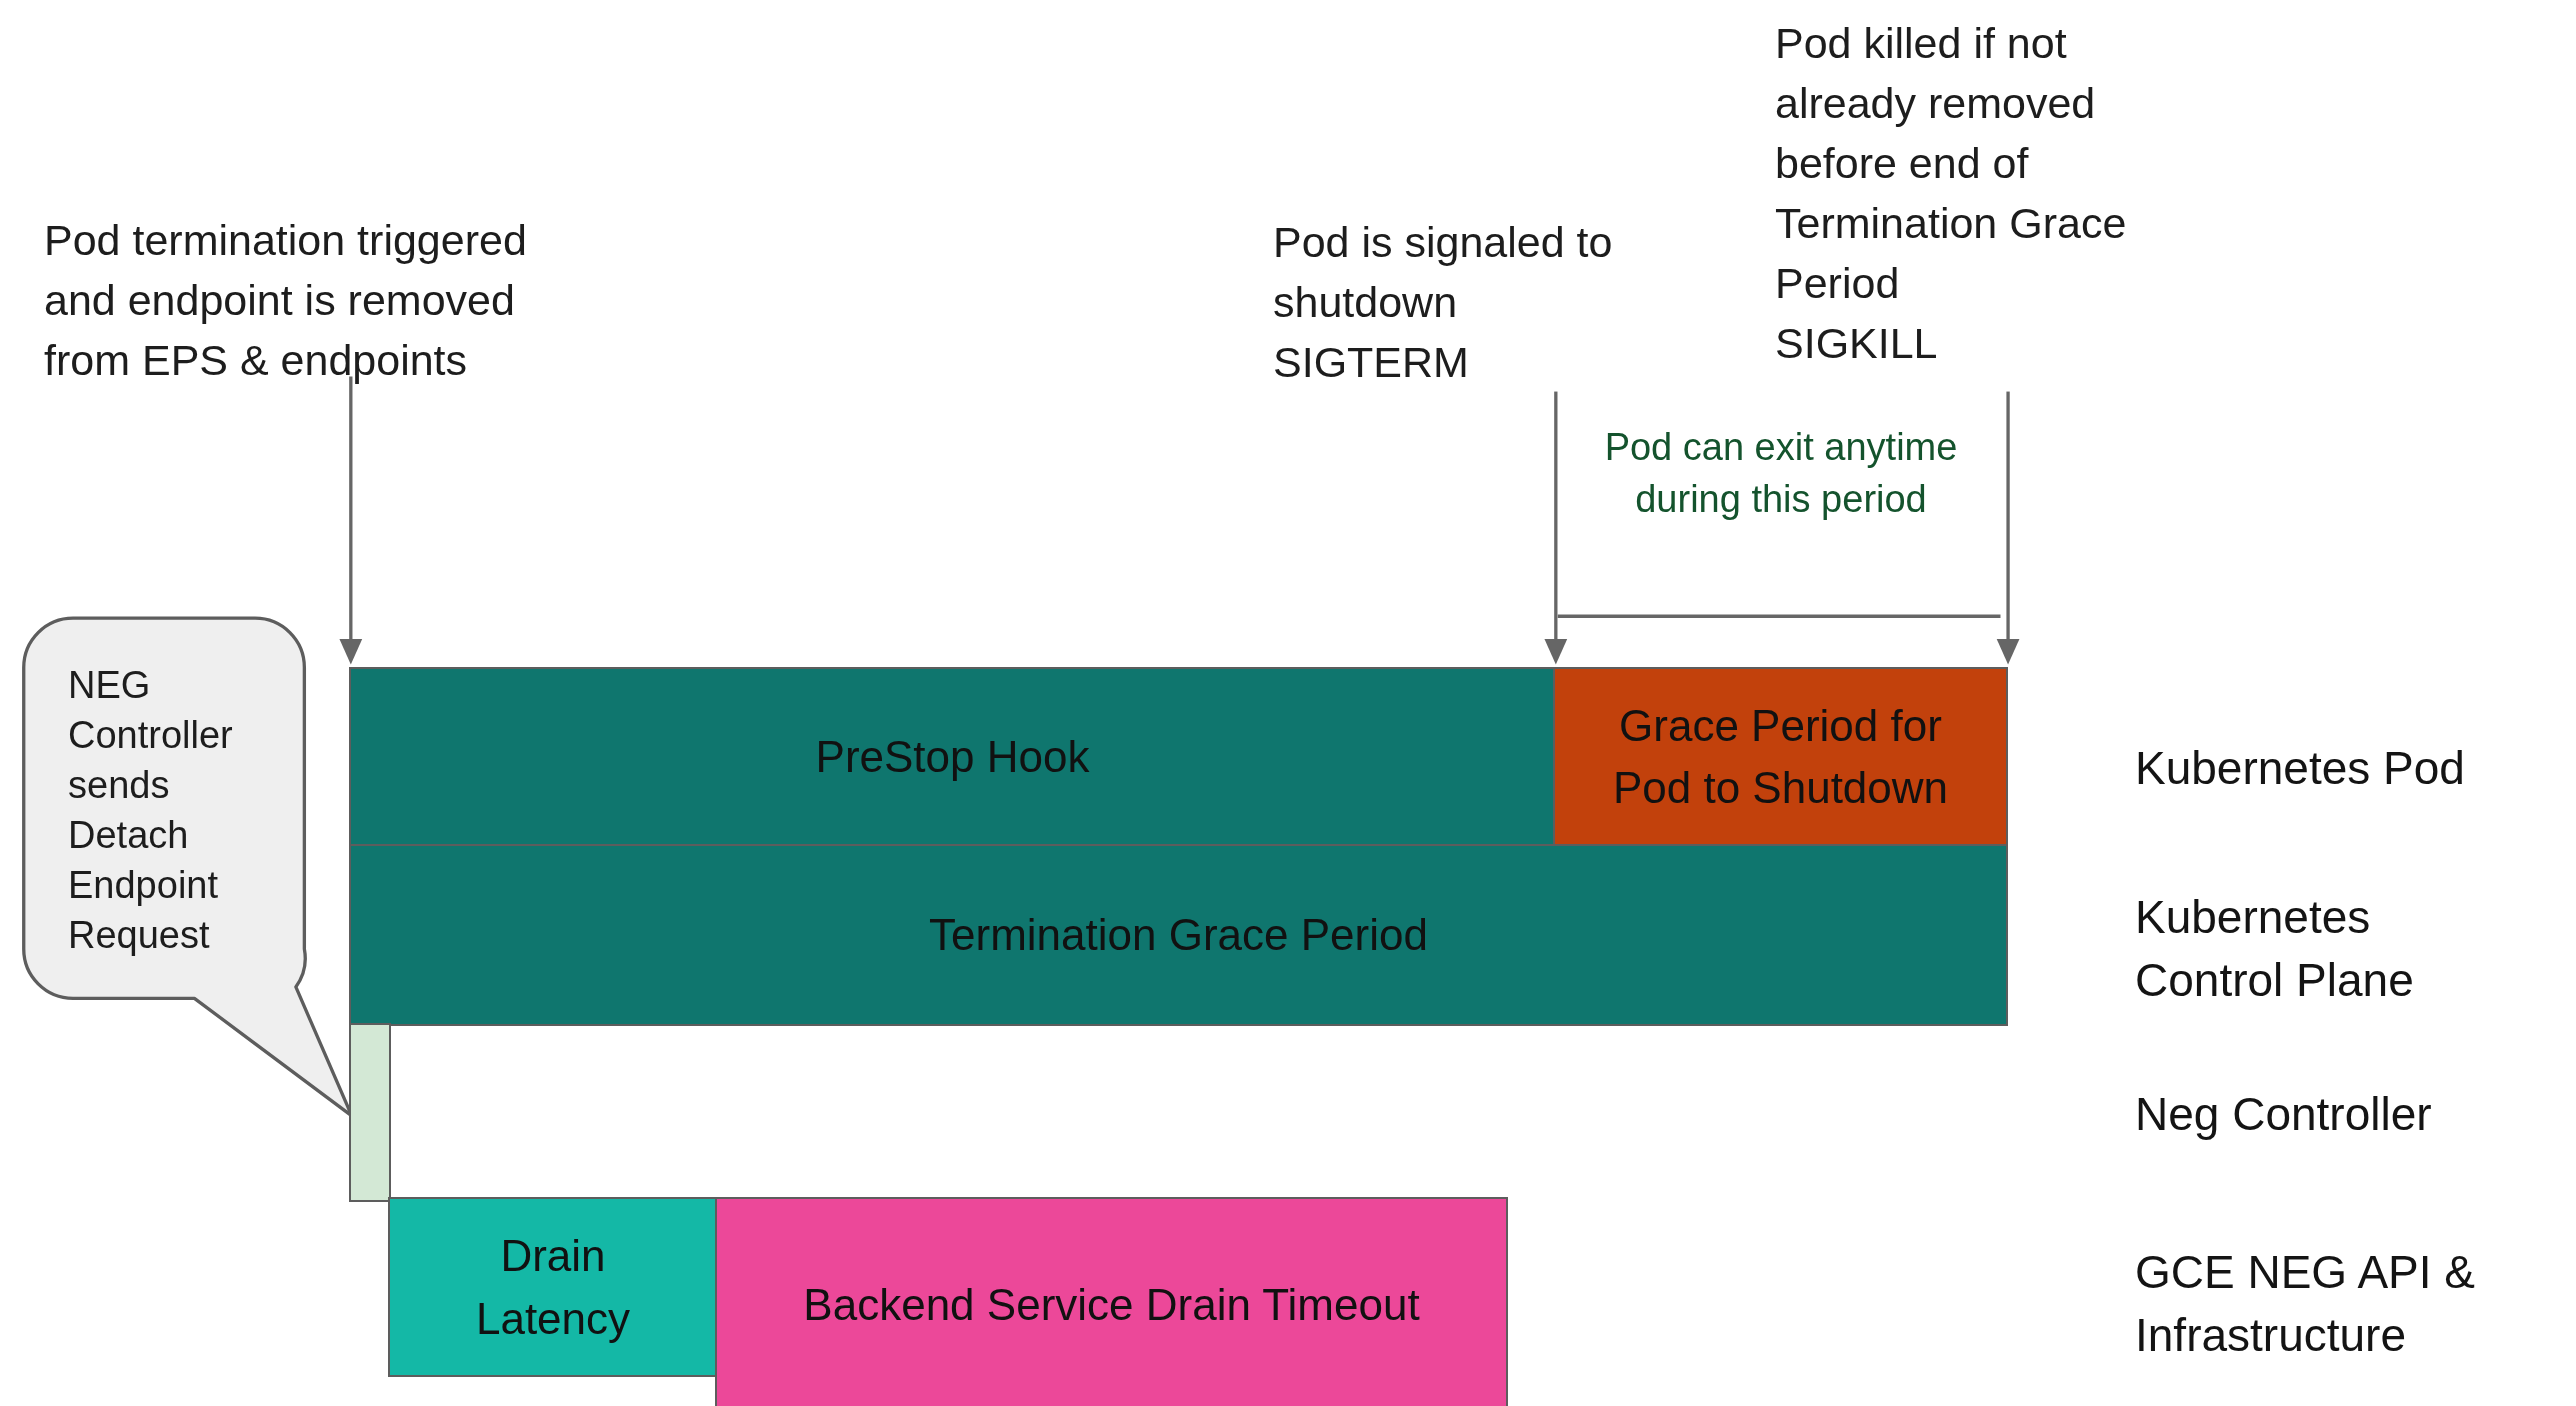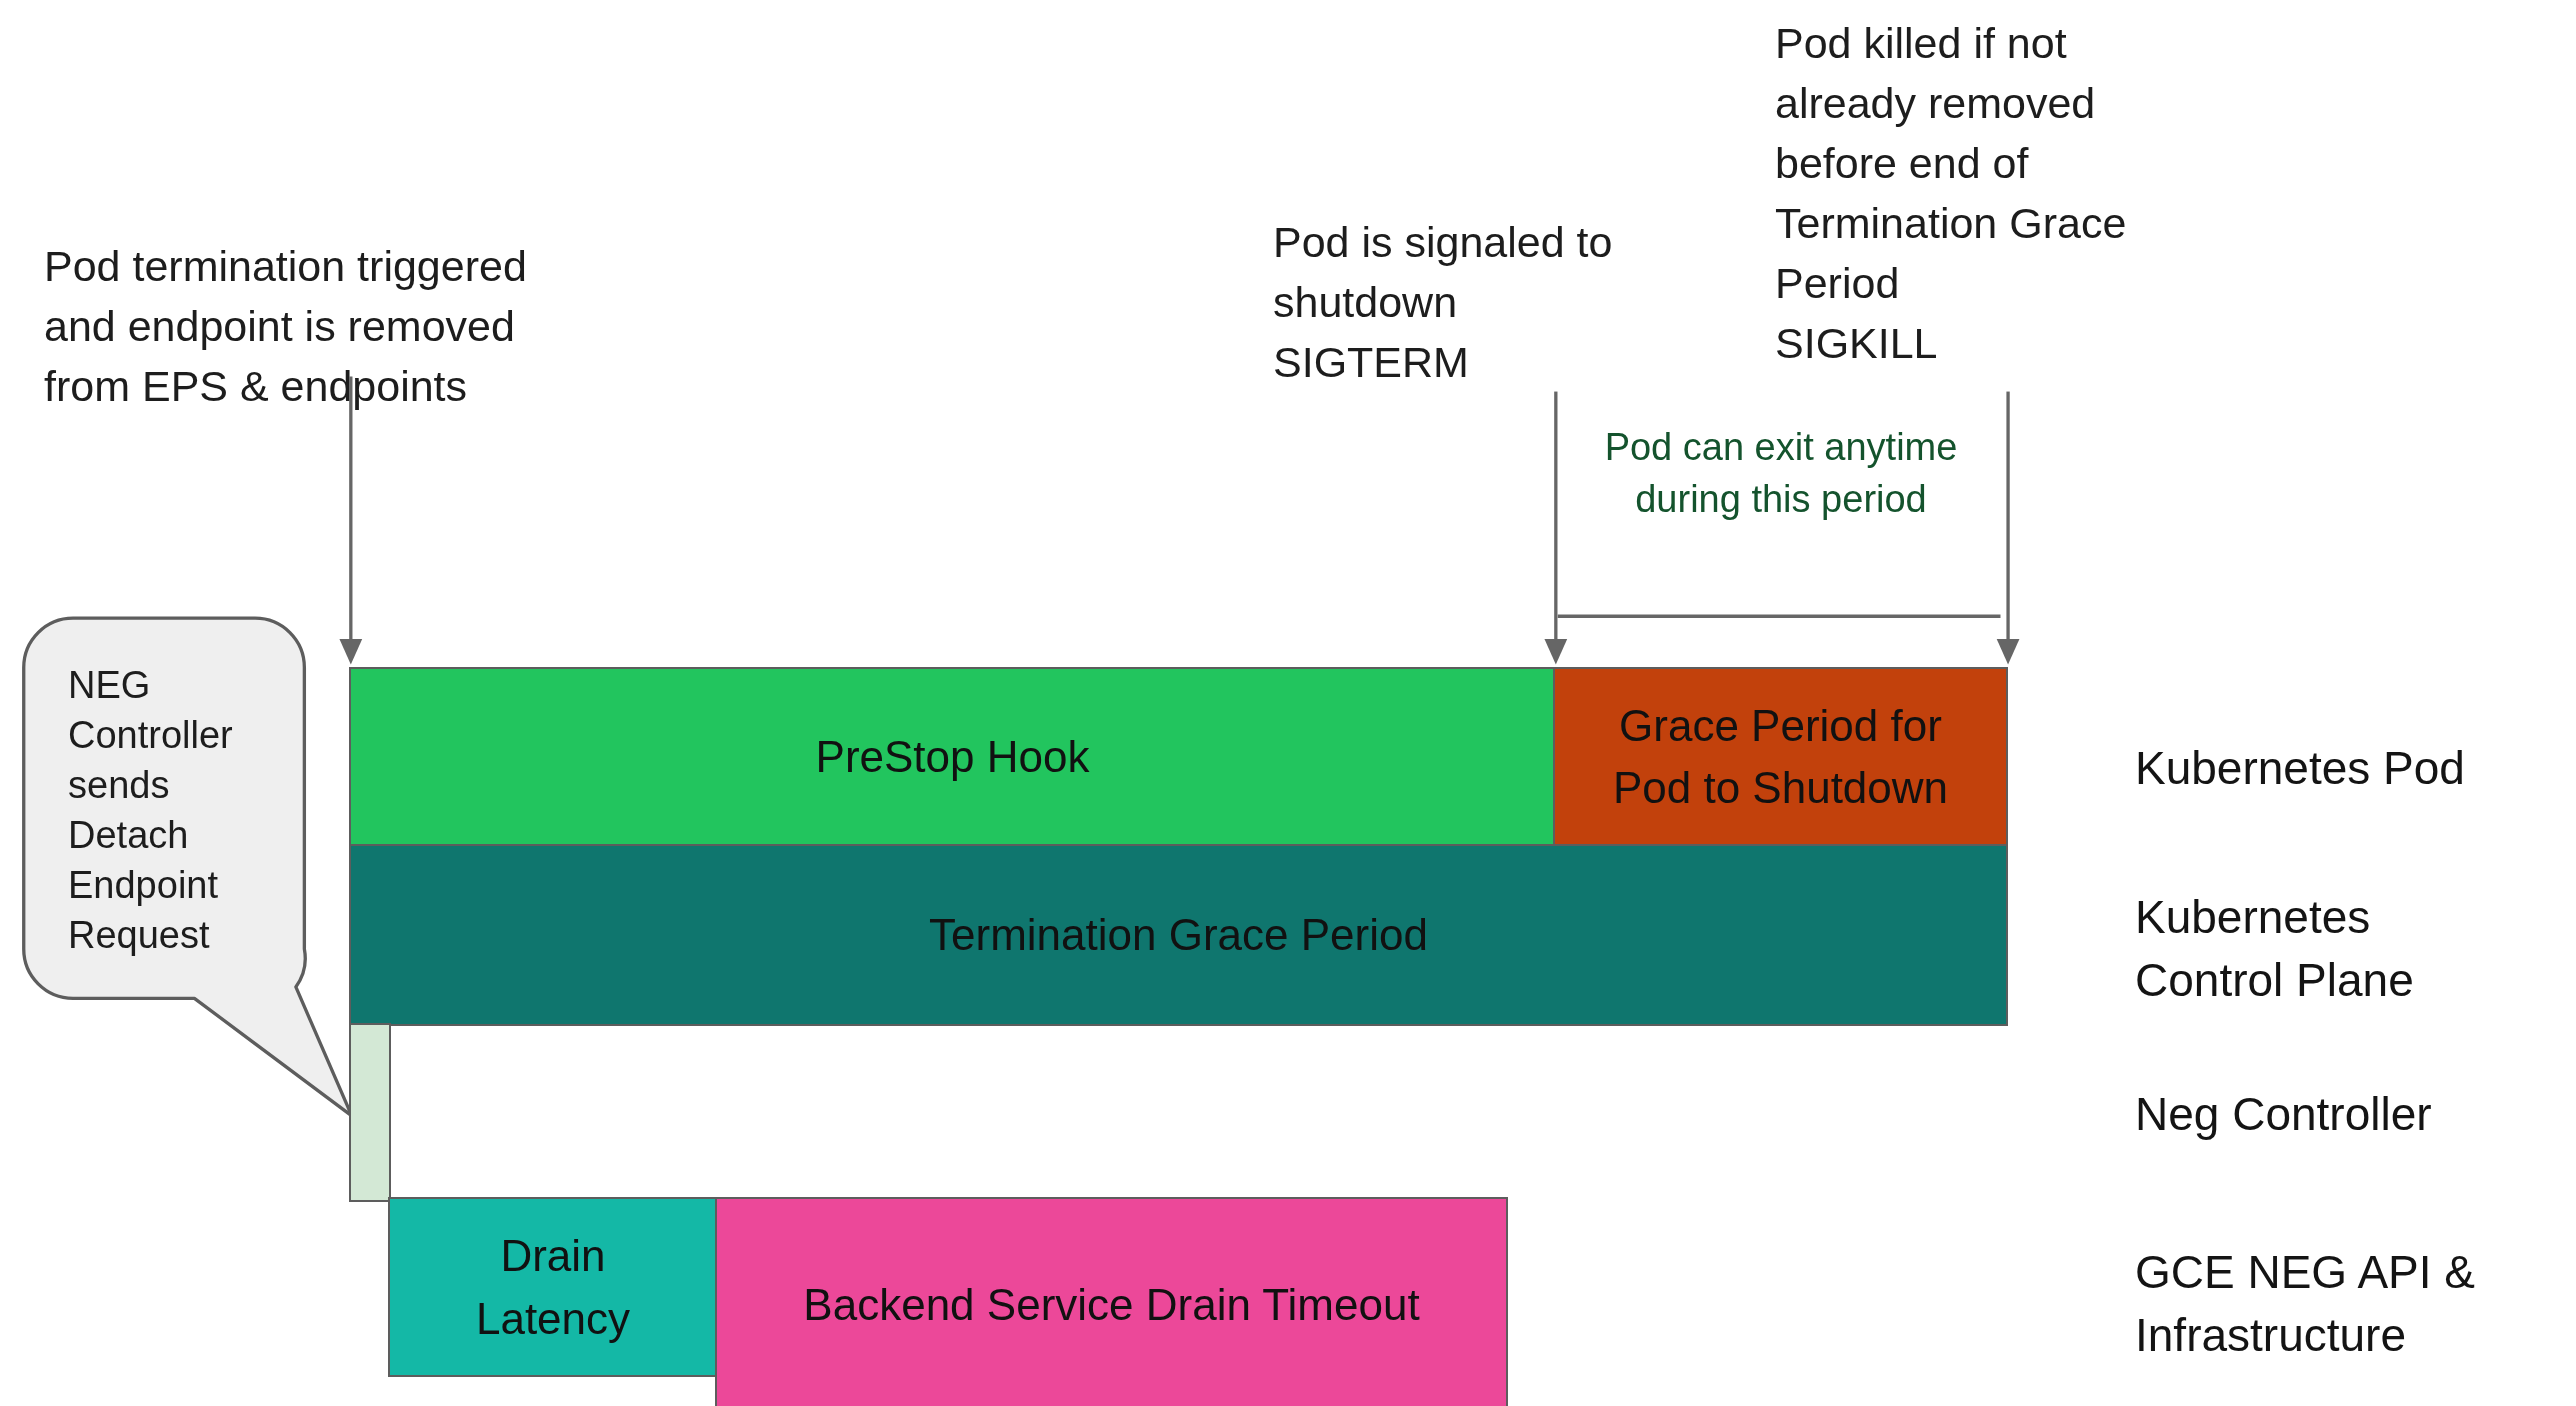--- a/index.html
+++ b/index.html
@@ -28,21 +28,21 @@
   }
   .callout-text{
     position:absolute;font-size:38px;line-height:50px;white-space:pre-line;
     color:#1d1d1d;text-align:left;
   }
   svg.overlay{position:absolute;left:0;top:0;width:2576px;height:1406px;pointer-events:none;}
 </style>
 </head>
 <body>
 
-<div class="abs note" style="left:44px;top:210px;width:664px;margin-top:26px;">Pod termination triggered
+<div class="abs note" style="left:44px;top:210px;width:664px;">Pod termination triggered
 and endpoint is removed
 from EPS &amp; endpoints</div>
 
 <div class="abs note" style="left:1273px;top:212px;width:474px;">Pod is signaled to
 shutdown
 SIGTERM</div>
 
 <div class="abs note" style="left:1775px;top:13.3px;width:474px;">Pod killed if not
 already removed
 before end of
@@ -75,21 +75,21 @@
   <line x1="1643" y1="650" x2="2110" y2="650" stroke="#666666" stroke-width="3.5"></line>
 </svg>
 
 <div class="callout-text" style="left:68px;top:660px;width:228px;">NEG
 Controller
 sends
 Detach
 Endpoint
 Request</div>
 
-<div class="bar" style="left: 349px; top: 667px; width: 1207px; height: 180px; background-color: #22c55e;">
+<div class="bar" style="left: 349px; top: 667px; width: 1207px; height: 180px; background-color: #0f766e;">
   <span>PreStop Hook</span>
 </div>
 
 <div class="bar" style="left: 1553px; top: 667px; width: 455px; height: 180px; background-color: #c2410c;">
   <span>Grace Period for
 Pod to Shutdown</span>
 </div>
 
 <div class="bar" style="left: 349px; top: 844px; width: 1659px; height: 182px; background-color: #0f766e;">
   <span>Termination Grace Period</span>

